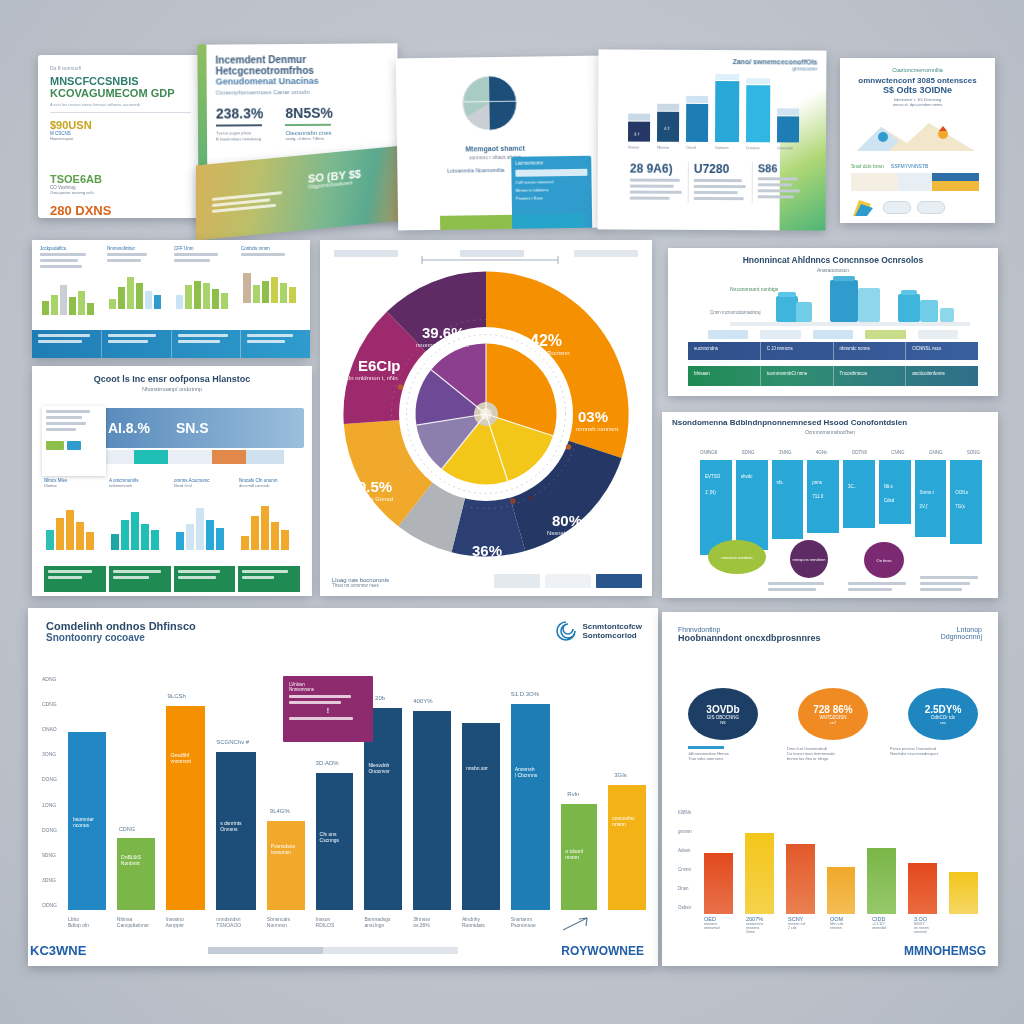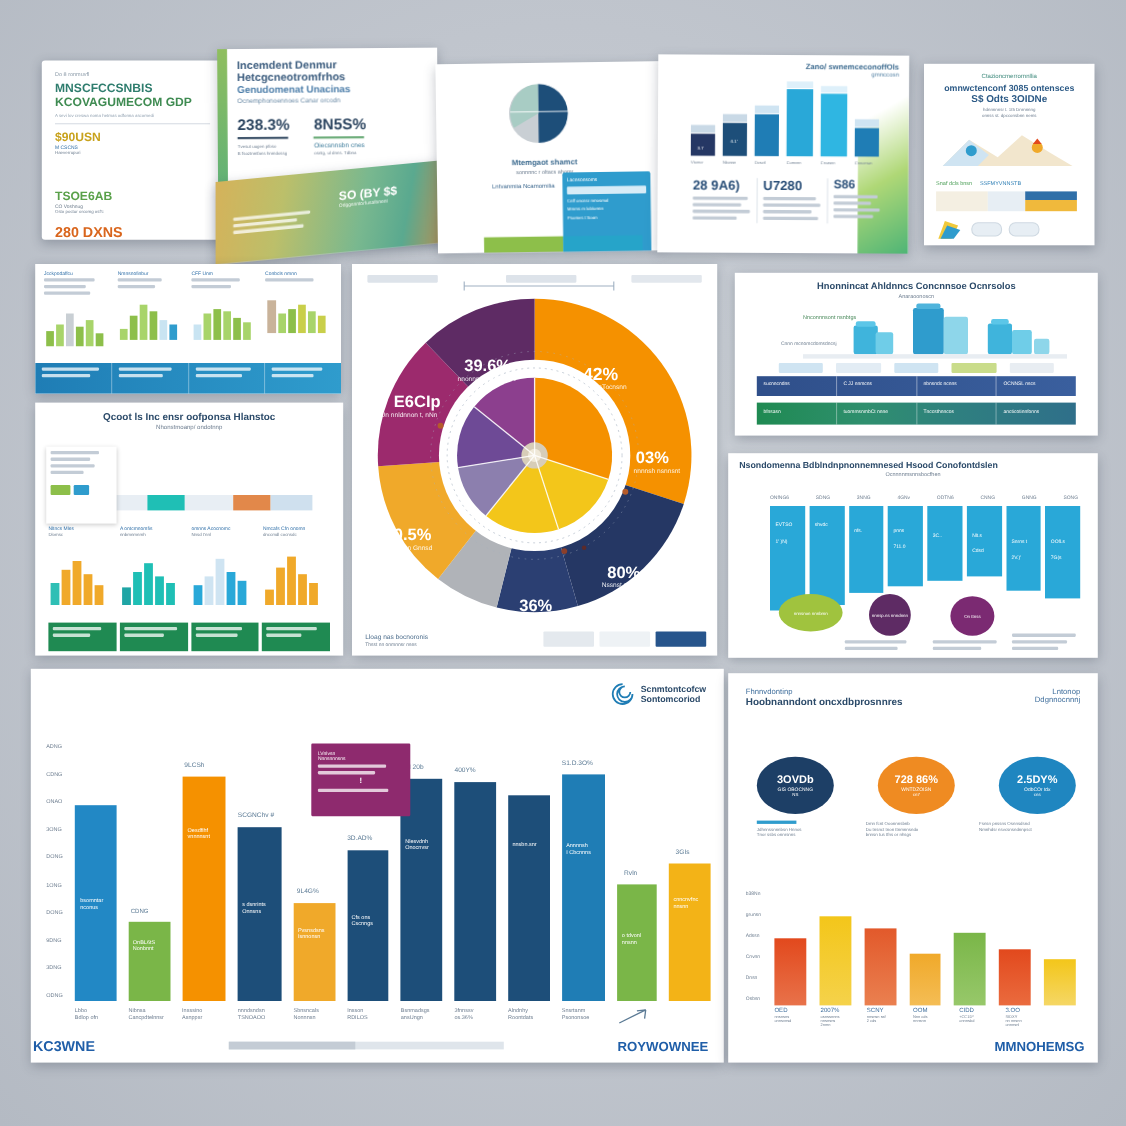--- a/index.html
+++ b/index.html
@@ -343,20 +343,25 @@
       </div>
     </div>
   </div>
 
   <div class="card blur" style="left:32px;top:366px;width:280px;height:230px;">
     <div style="padding:8px 12px 0;">
       <div class="big" style="font-size:9px;color:#2b4a69;text-align:center;">Qcoot ls Inc ensr oofponsa Hlanstoc</div>
       <div class="cap" style="font-size:5.5px;text-align:center;margin-top:2px;">Nhonstmoanp/ ondotnnp</div>
     </div>
 
+    <div style="position:absolute;left:26px;top:42px;width:226px;height:40px;background:linear-gradient(90deg,#4a7fb5,#9bbfdc);border-radius:2px;display:flex;align-items:center;padding:0 10px;gap:26px;">
+      <div class="gib sm wht" style="font-size:5px;">Znbns</div>
+      <div class="big wht" style="font-size:14px;">AI.8.%</div>
+      <div class="big wht" style="font-size:14px;">SN.S</div>
+    </div>
     <div style="position:absolute;left:26px;top:84px;width:226px;height:14px;display:flex;">
       <div style="width:42px;background:#2f7fb5;"></div>
       <div style="width:34px;background:#e8eef4;"></div>
       <div style="width:34px;background:#1fbfb5;"></div>
       <div style="width:44px;background:#e8eef4;"></div>
       <div style="width:34px;background:#e2884a;"></div>
       <div style="flex:1;background:#cfe0ee;"></div>
     </div>
 
     <div style="position:absolute;left:10px;top:40px;width:56px;height:62px;background:#fff;box-shadow:0 1px 4px rgba(0,0,0,.2);padding:4px;">
@@ -665,20 +670,24 @@
         <span style="width:44px"></span>
       </div>
     <div style="position:absolute;left:258px;bottom:4px;" class="lines">
         <span style="width:58px"></span>
         <span style="width:50px"></span>
         <span style="width:42px"></span>
       </div>
   </div>
 
   <div class="card" style="left:28px;top:608px;width:630px;height:358px;">
+    <div style="padding:12px 18px 0;">
+      <div class="big" style="font-size:11px;color:#2b4a69;">Comdelinh ondnos Dhfinsco</div>
+      <div class="big" style="font-size:10px;color:#3a6189;">Snontoonry cocoave</div>
+    </div>
 
     <div style="position:absolute;right:16px;top:12px;display:flex;gap:5px;align-items:center;">
       <svg width="22" height="22" viewBox="0 0 22 22">
         <path d="M11 2 a9 9 0 1 0 9 9 a7 7 0 1 1 -7 -7 a5 5 0 1 0 5 5" fill="none" stroke="#1f7db5" stroke-width="1.6"></path>
       </svg>
       <div>
         <div class="big" style="font-size:8px;color:#2b4a69;">Scnmtontcofcw</div>
         <div class="big" style="font-size:8px;color:#2b4a69;">Sontomcoriod</div>
       </div>
     </div>

